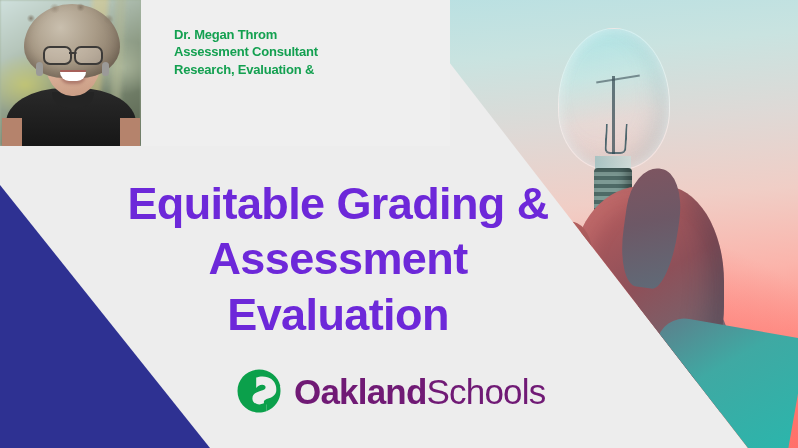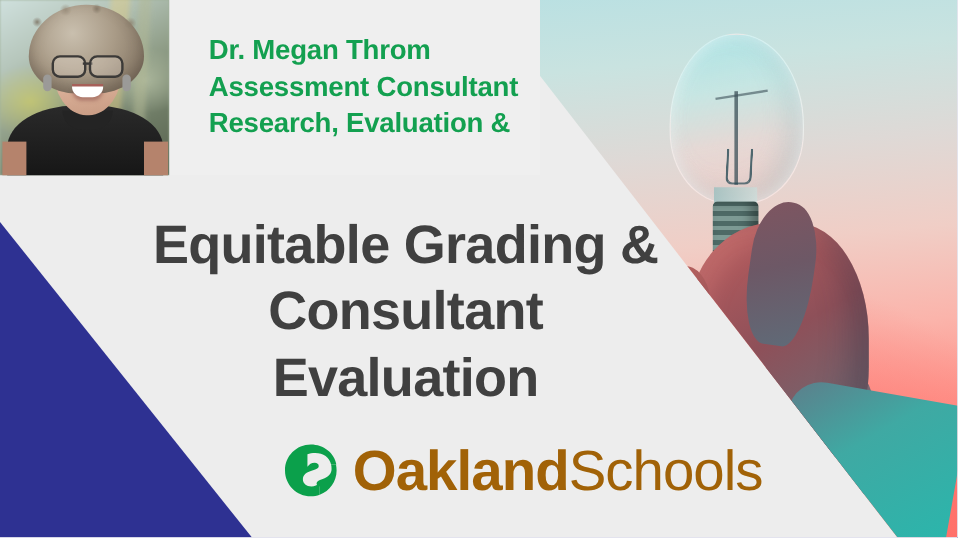--- a/index.html
+++ b/index.html
@@ -335,34 +335,34 @@
   }
   .hs-arm.l { left: 2px; }
   .hs-arm.r { left: 120px; }
 
   .presenter-text {
     position: absolute;
     left: 174px;
     top: 26px;
     width: 268px;
     color: #13a050;
-    font-size: 23px;
+    font-size: 13px;
     font-weight: bold;
     line-height: 1.33;
     letter-spacing: -0.2px;
   }
 
   
   .title {
     position: absolute;
     left: 60px;
     top: 176px;
     width: 556px;
     text-align: center;
-    color: #404040;
+    color: #6d28d9;
     font-size: 45px;
     font-weight: bold;
     line-height: 1.23;
     letter-spacing: -0.6px;
     z-index: 4;
   }
   .title-line { display: block; }
 
   
   .logo {
@@ -375,23 +375,23 @@
   }
   .logo-mark {
     position: relative;
     width: 46px;
     height: 46px;
     margin-right: 12px;
     flex: 0 0 auto;
   }
   .logo-mark svg { display: block; }
   .logo-wordmark {
-    font-size: 47px;
+    font-size: 35px;
     line-height: 1;
-    color: #a16207;
+    color: #701a75;
     letter-spacing: -0.8px;
     white-space: nowrap;
   }
   .wm-bold { font-weight: bold; }
   .wm-light { font-weight: normal; }
 </style>
 </head>
 <body>
 
 <div id="slide">
@@ -443,21 +443,21 @@
 
     <div class="presenter-text">
       <div>Dr. Megan Throm</div>
       <div>Assessment Consultant</div>
       <div>Research, Evaluation &amp;</div>
     </div>
   </div>
 
   <div class="title">
     <span class="title-line">Equitable Grading &amp;</span>
-    <span class="title-line">Consultant</span>
+    <span class="title-line">Assessment</span>
     <span class="title-line">Evaluation</span>
   </div>
 
   <div class="logo">
     <div class="logo-mark">
       <svg width="46" height="46" viewBox="0 0 46 46" aria-hidden="true">
         <path d="M23 1.5
                  C11.1 1.5 1.5 11.1 1.5 23
                  C1.5 34.9 11.1 44.5 23 44.5
                  C25.6 44.5 28.1 44.0 30.4 43.2

